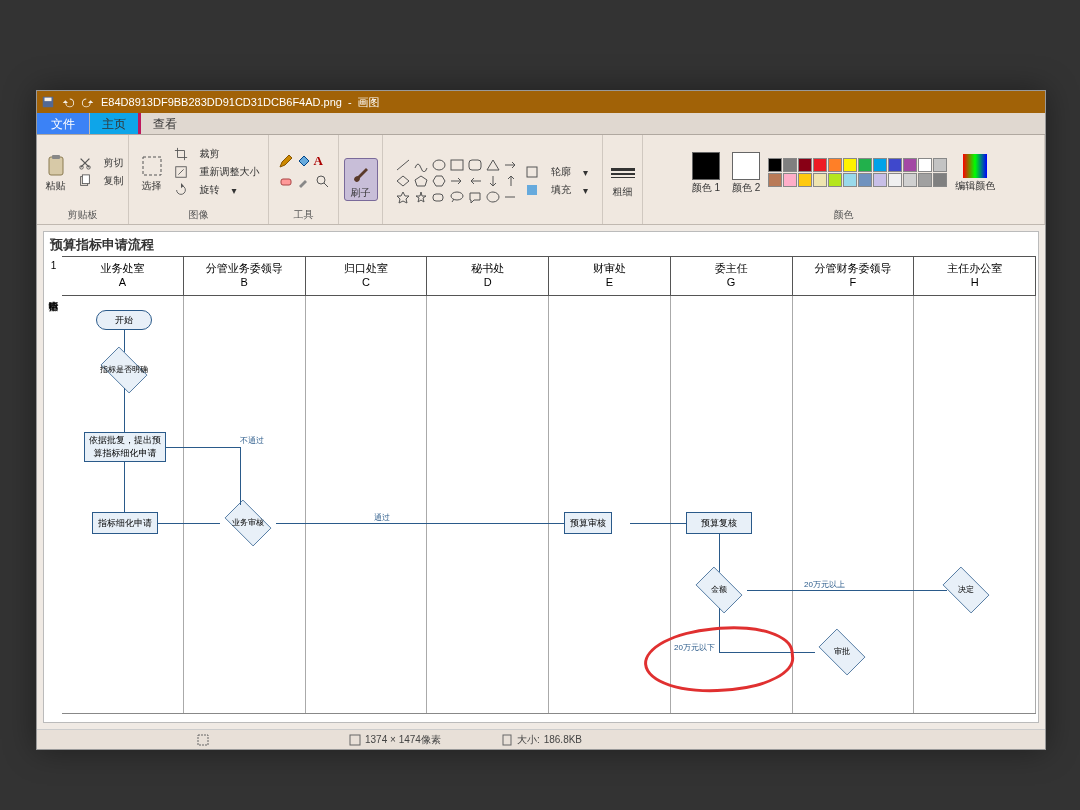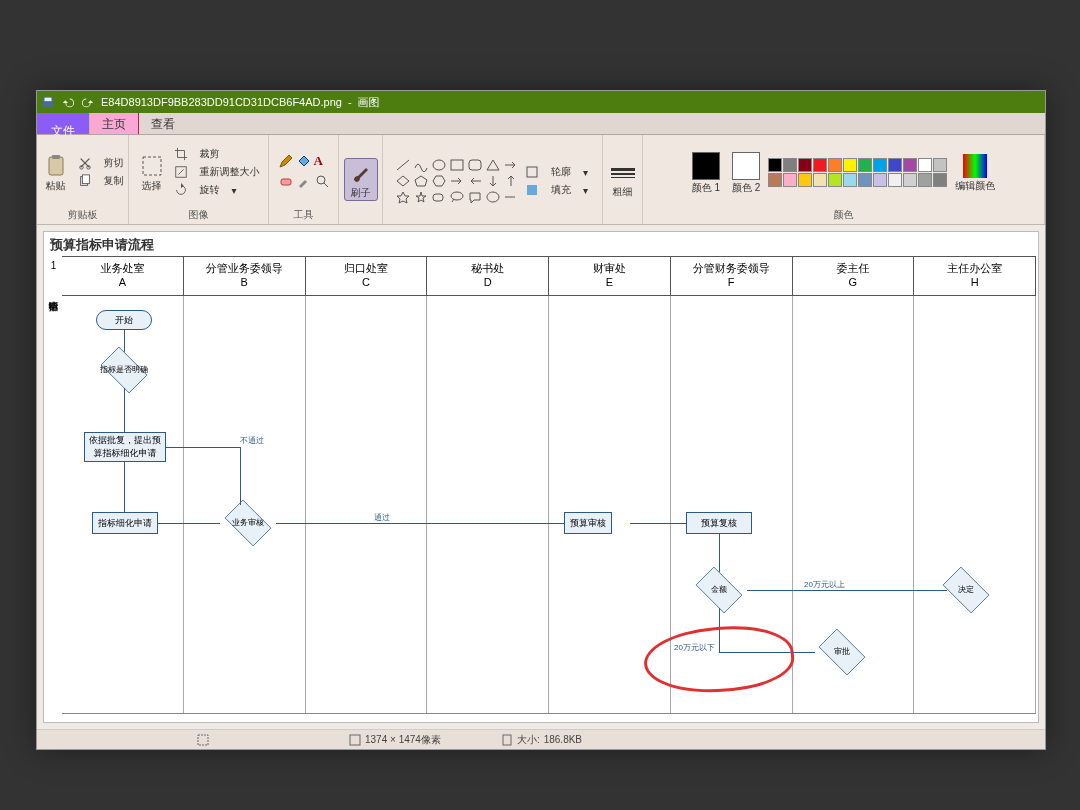--- a/index.html
+++ b/index.html
@@ -16,52 +16,52 @@
     left: 36px; top: 90px;
     width: 1010px; height: 660px;
     background: #f5e8e0;
     border: 1px solid #999;
     box-shadow: 0 0 30px rgba(0,0,0,0.4);
     display: flex;
     flex-direction: column;
   }
   .titlebar {
     height: 22px;
-    background: #4d7c0f;
+    background: #a16207;
     color: #fff;
     display: flex;
     align-items: center;
     padding: 0 4px;
     font-size: 11px;
     gap: 6px;
   }
   .titlebar .qat-icon { width:14px; height:14px; display:inline-block; opacity:.9; }
   .tabstrip {
     height: 22px;
     background: #e0d8d0;
     display: flex;
     align-items: stretch;
     border-bottom: 1px solid #b0a8a0;
   }
   .filetab {
-    background: #8b5cf6;
+    background: #3b82f6;
     color: #fff;
-    padding: 10px 14px;
+    padding: 3px 14px;
     font-size: 12px;
   }
   .tab {
     padding: 3px 12px;
     font-size: 12px;
     color: #333;
     border-right: 1px solid transparent;
   }
   .tab.active {
-    background: #f9a8d4;
+    background: #0ea5e9;
     border-left: 1px solid #c0b8b0;
-    border-right: 1px solid #be185d;
+    border-right: 3px solid #be185d;
   }
   .ribbon {
     height: 90px;
     background: #f0e8e0;
     display: flex;
     border-bottom: 1px solid #c0b8b0;
     font-size: 10px;
     color: #333;
   }
   .rg {
@@ -543,26 +543,26 @@
           </div>
           <div class="lane-h">
             <div>秘书处</div>
             <div>D</div>
           </div>
           <div class="lane-h">
             <div>财审处</div>
             <div>E</div>
           </div>
           <div class="lane-h">
+            <div>委主任</div>
+            <div>G</div>
+          </div>
+          <div class="lane-h">
             <div>分管财务委领导</div>
             <div>F</div>
-          </div>
-          <div class="lane-h">
-            <div>委主任</div>
-            <div>G</div>
           </div>
           <div class="lane-h">
             <div>主任办公室</div>
             <div>H</div>
           </div>
         </div>
       <div class="swim-body" id="swimbody">
           <div class="lane-b"></div>
           <div class="lane-b"></div>
           <div class="lane-b"></div>

